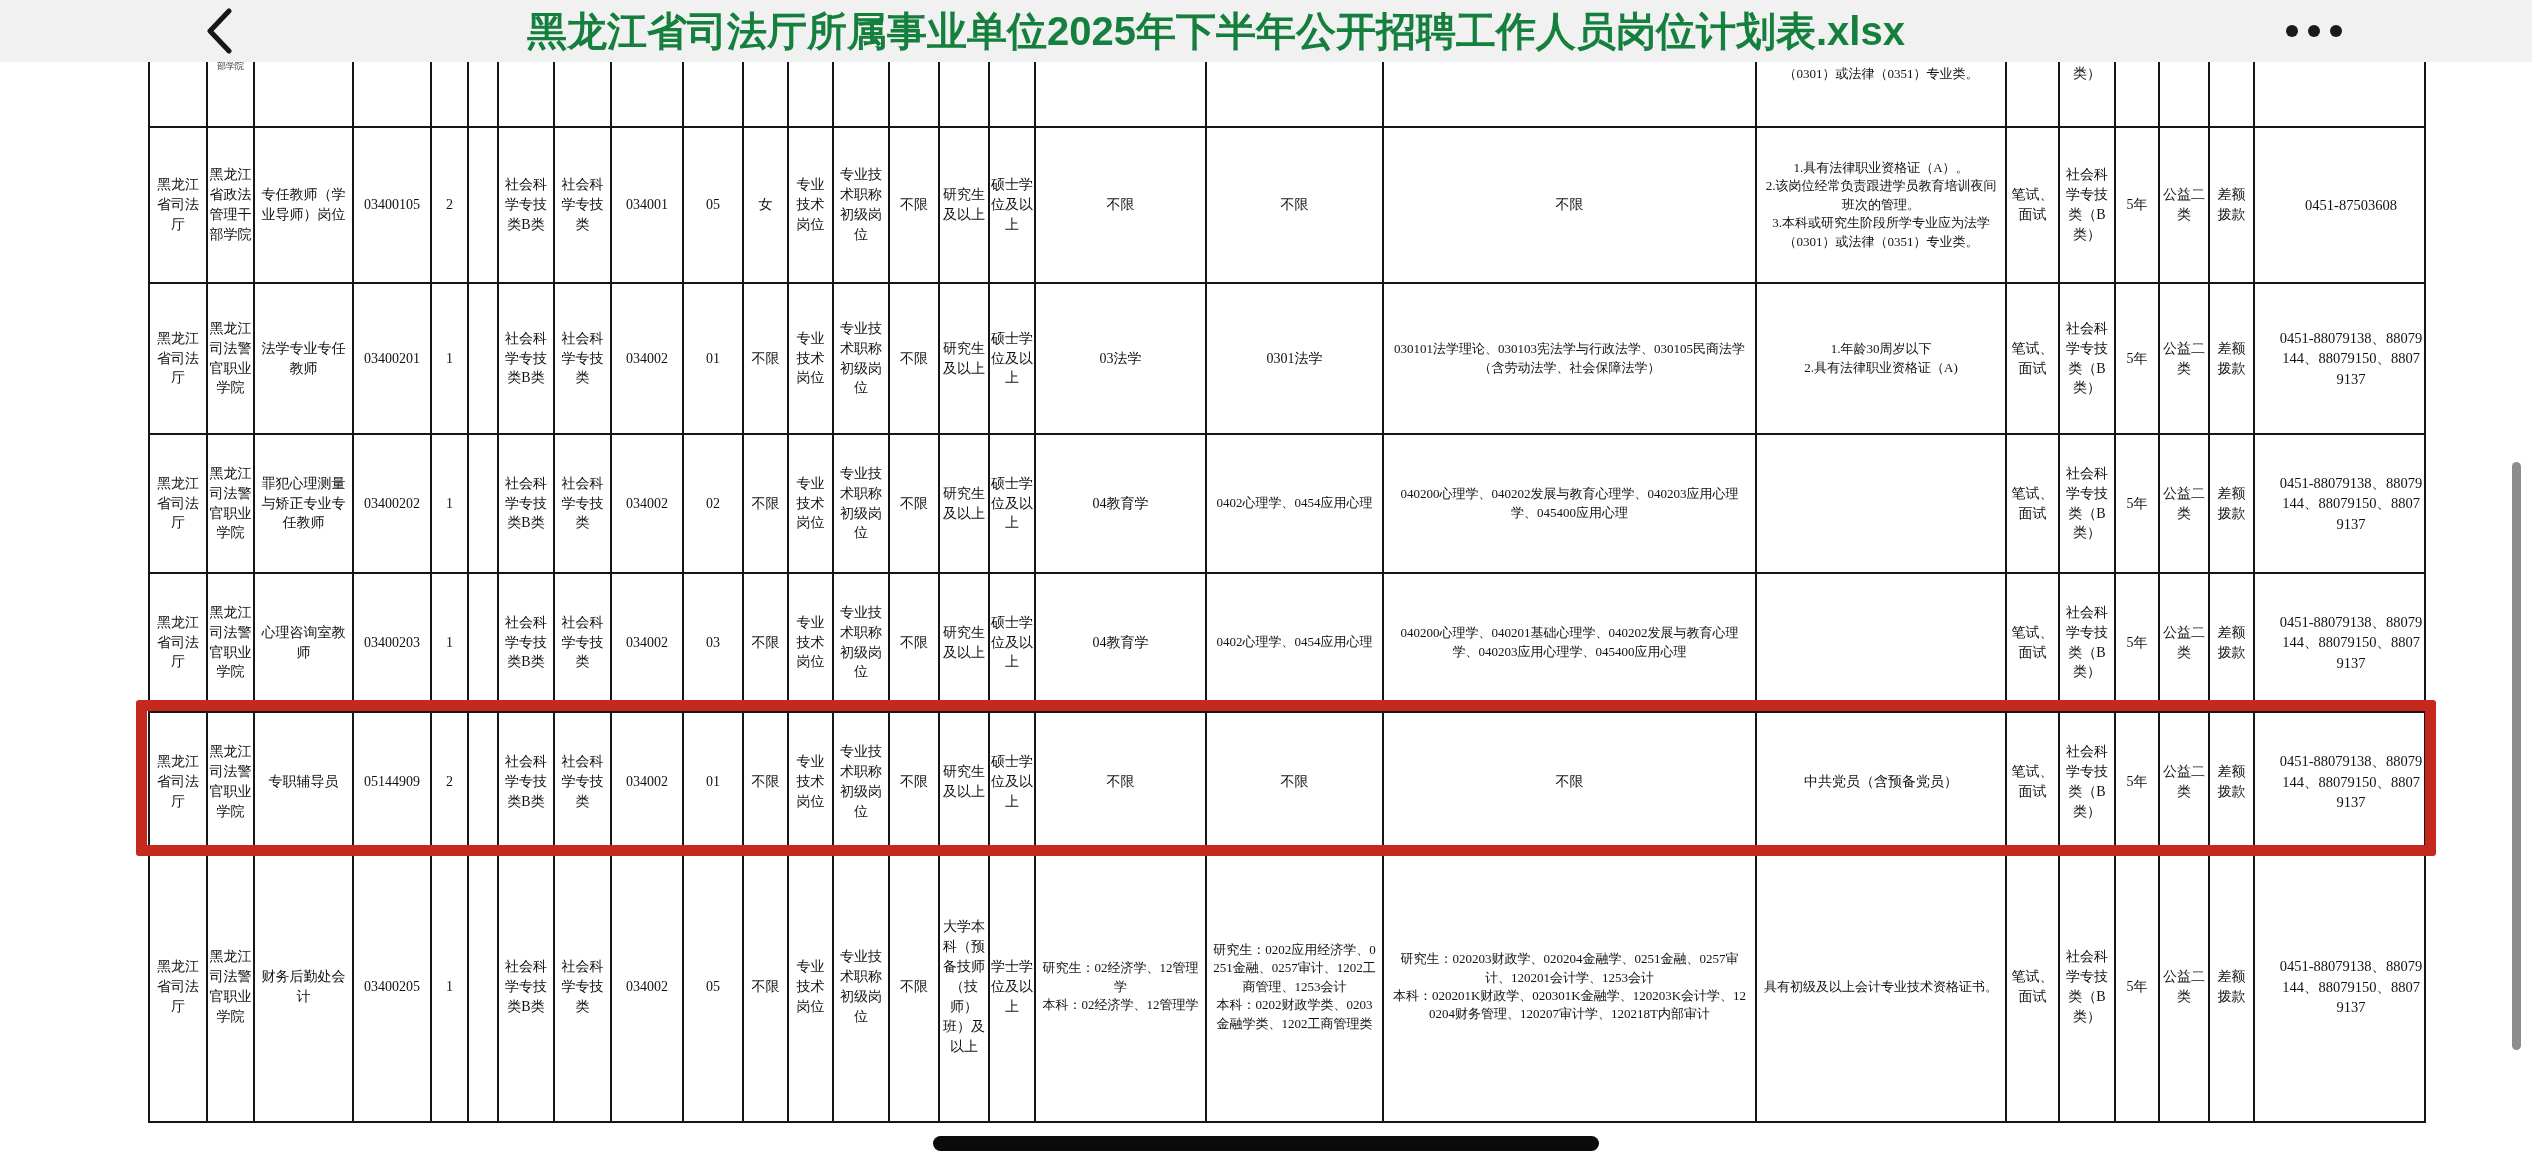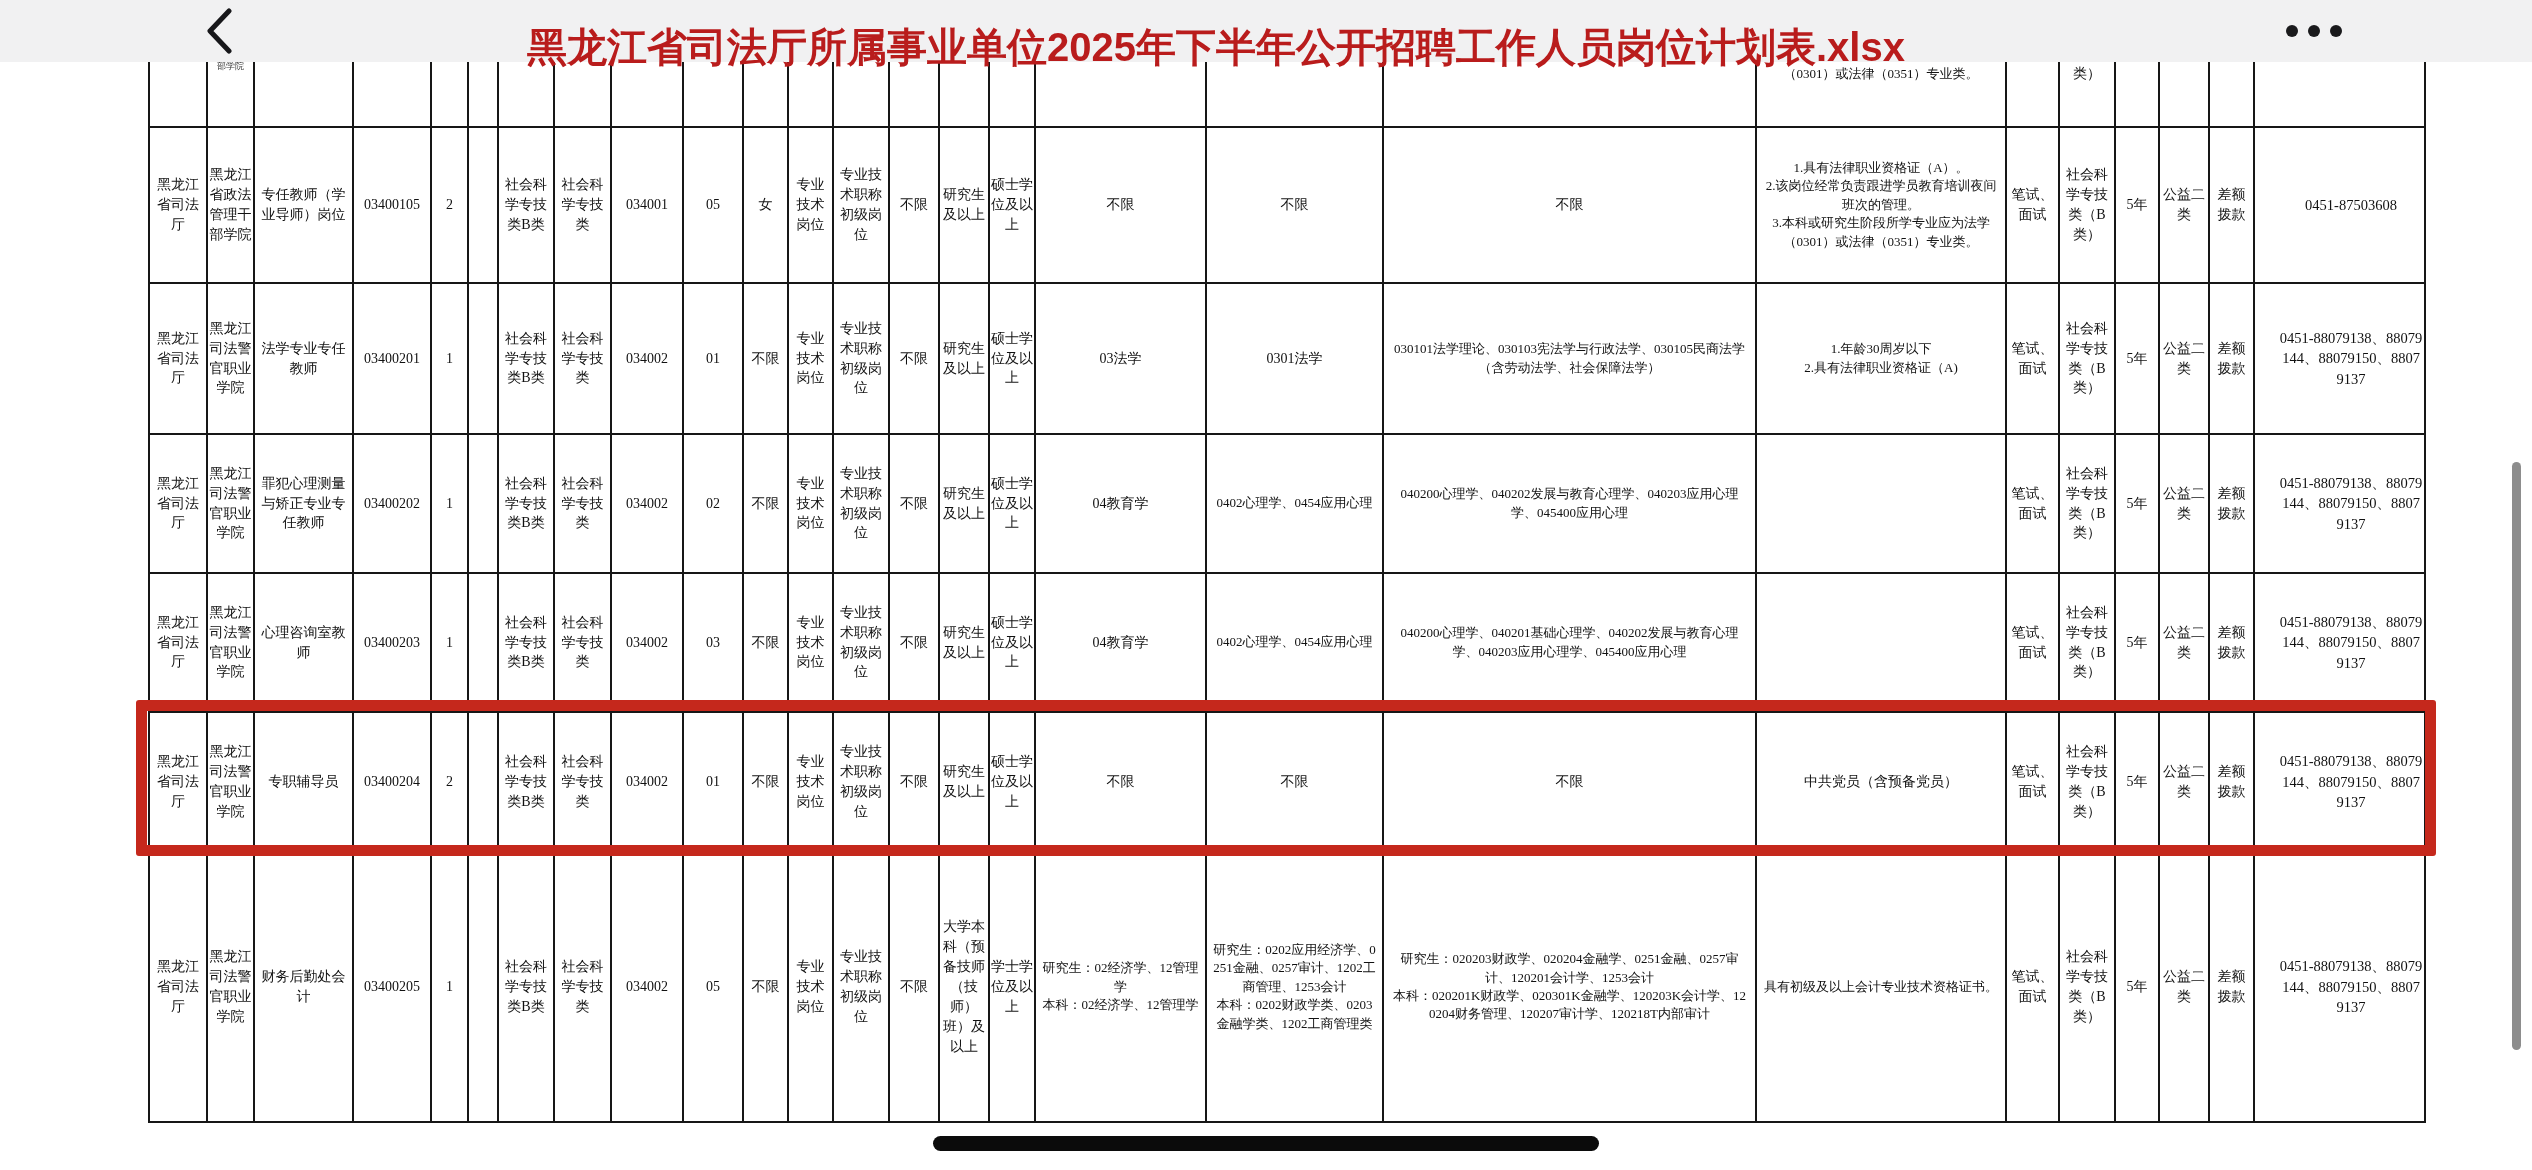--- a/index.html
+++ b/index.html
@@ -5,23 +5,23 @@
   html,body{margin:0;padding:0;}
   body{width:2532px;height:1170px;overflow:hidden;background:#ffffff;
        font-family:"Liberation Sans",sans-serif;position:relative;}
   .screen{position:relative;width:2532px;height:1170px;background:#fff;}
 
   
   .topbar{position:absolute;left:0;top:0;width:2532px;height:62px;background:#f1f1f2;
           display:flex;align-items:center;z-index:30;}
   .back-btn{position:absolute;left:196px;top:8px;width:46px;height:46px;
             display:flex;align-items:center;justify-content:center;cursor:pointer;}
-  .title{position:absolute;left:280px;right:380px;top:16px;height:62px;
+  .title{position:absolute;left:280px;right:380px;top:0;height:62px;
          display:flex;align-items:center;justify-content:center;
-         font-size:40px;font-weight:700;color:#b91c1c;white-space:nowrap;overflow:hidden;}
+         font-size:40px;font-weight:700;color:#15803d;white-space:nowrap;overflow:hidden;}
   .more-btn{position:absolute;right:176px;top:14px;width:84px;height:34px;
             display:flex;align-items:center;justify-content:center;gap:10px;cursor:pointer;}
   .more-btn .dot{width:12px;height:12px;border-radius:50%;background:#1a1a1c;}
 
   
   .sheet{position:absolute;left:0;top:62px;width:2532px;height:1060px;background:#fff;}
   table{border-collapse:collapse;table-layout:fixed;margin-left:148px;width:2276px;background:#fff;}
   td{border:2px solid #161616;text-align:center;vertical-align:middle;
      font-family:"Liberation Serif",serif;font-size:14px;line-height:1.42;color:#111;
      padding:2px 1px;white-space:pre-line;word-break:break-all;overflow:hidden;}
@@ -233,21 +233,21 @@
             <td>社会科学专技类（B类）</td>
             <td>5年</td>
             <td>公益二类</td>
             <td>差额拨款</td>
             <td class="phone">0451-88079138、88079144、88079150、88079137</td>
           </tr>
           <tr style="height: 140px;">
             <td>黑龙江省司法厅</td>
             <td>黑龙江司法警官职业学院</td>
             <td>专职辅导员</td>
-            <td>03400204</td>
+            <td>05144909</td>
             <td>2</td>
             <td></td>
             <td>社会科学专技类B类</td>
             <td>社会科学专技类</td>
             <td>034002</td>
             <td>01</td>
             <td>不限</td>
             <td>专业技术岗位</td>
             <td>专业技术职称初级岗位</td>
             <td>不限</td>

